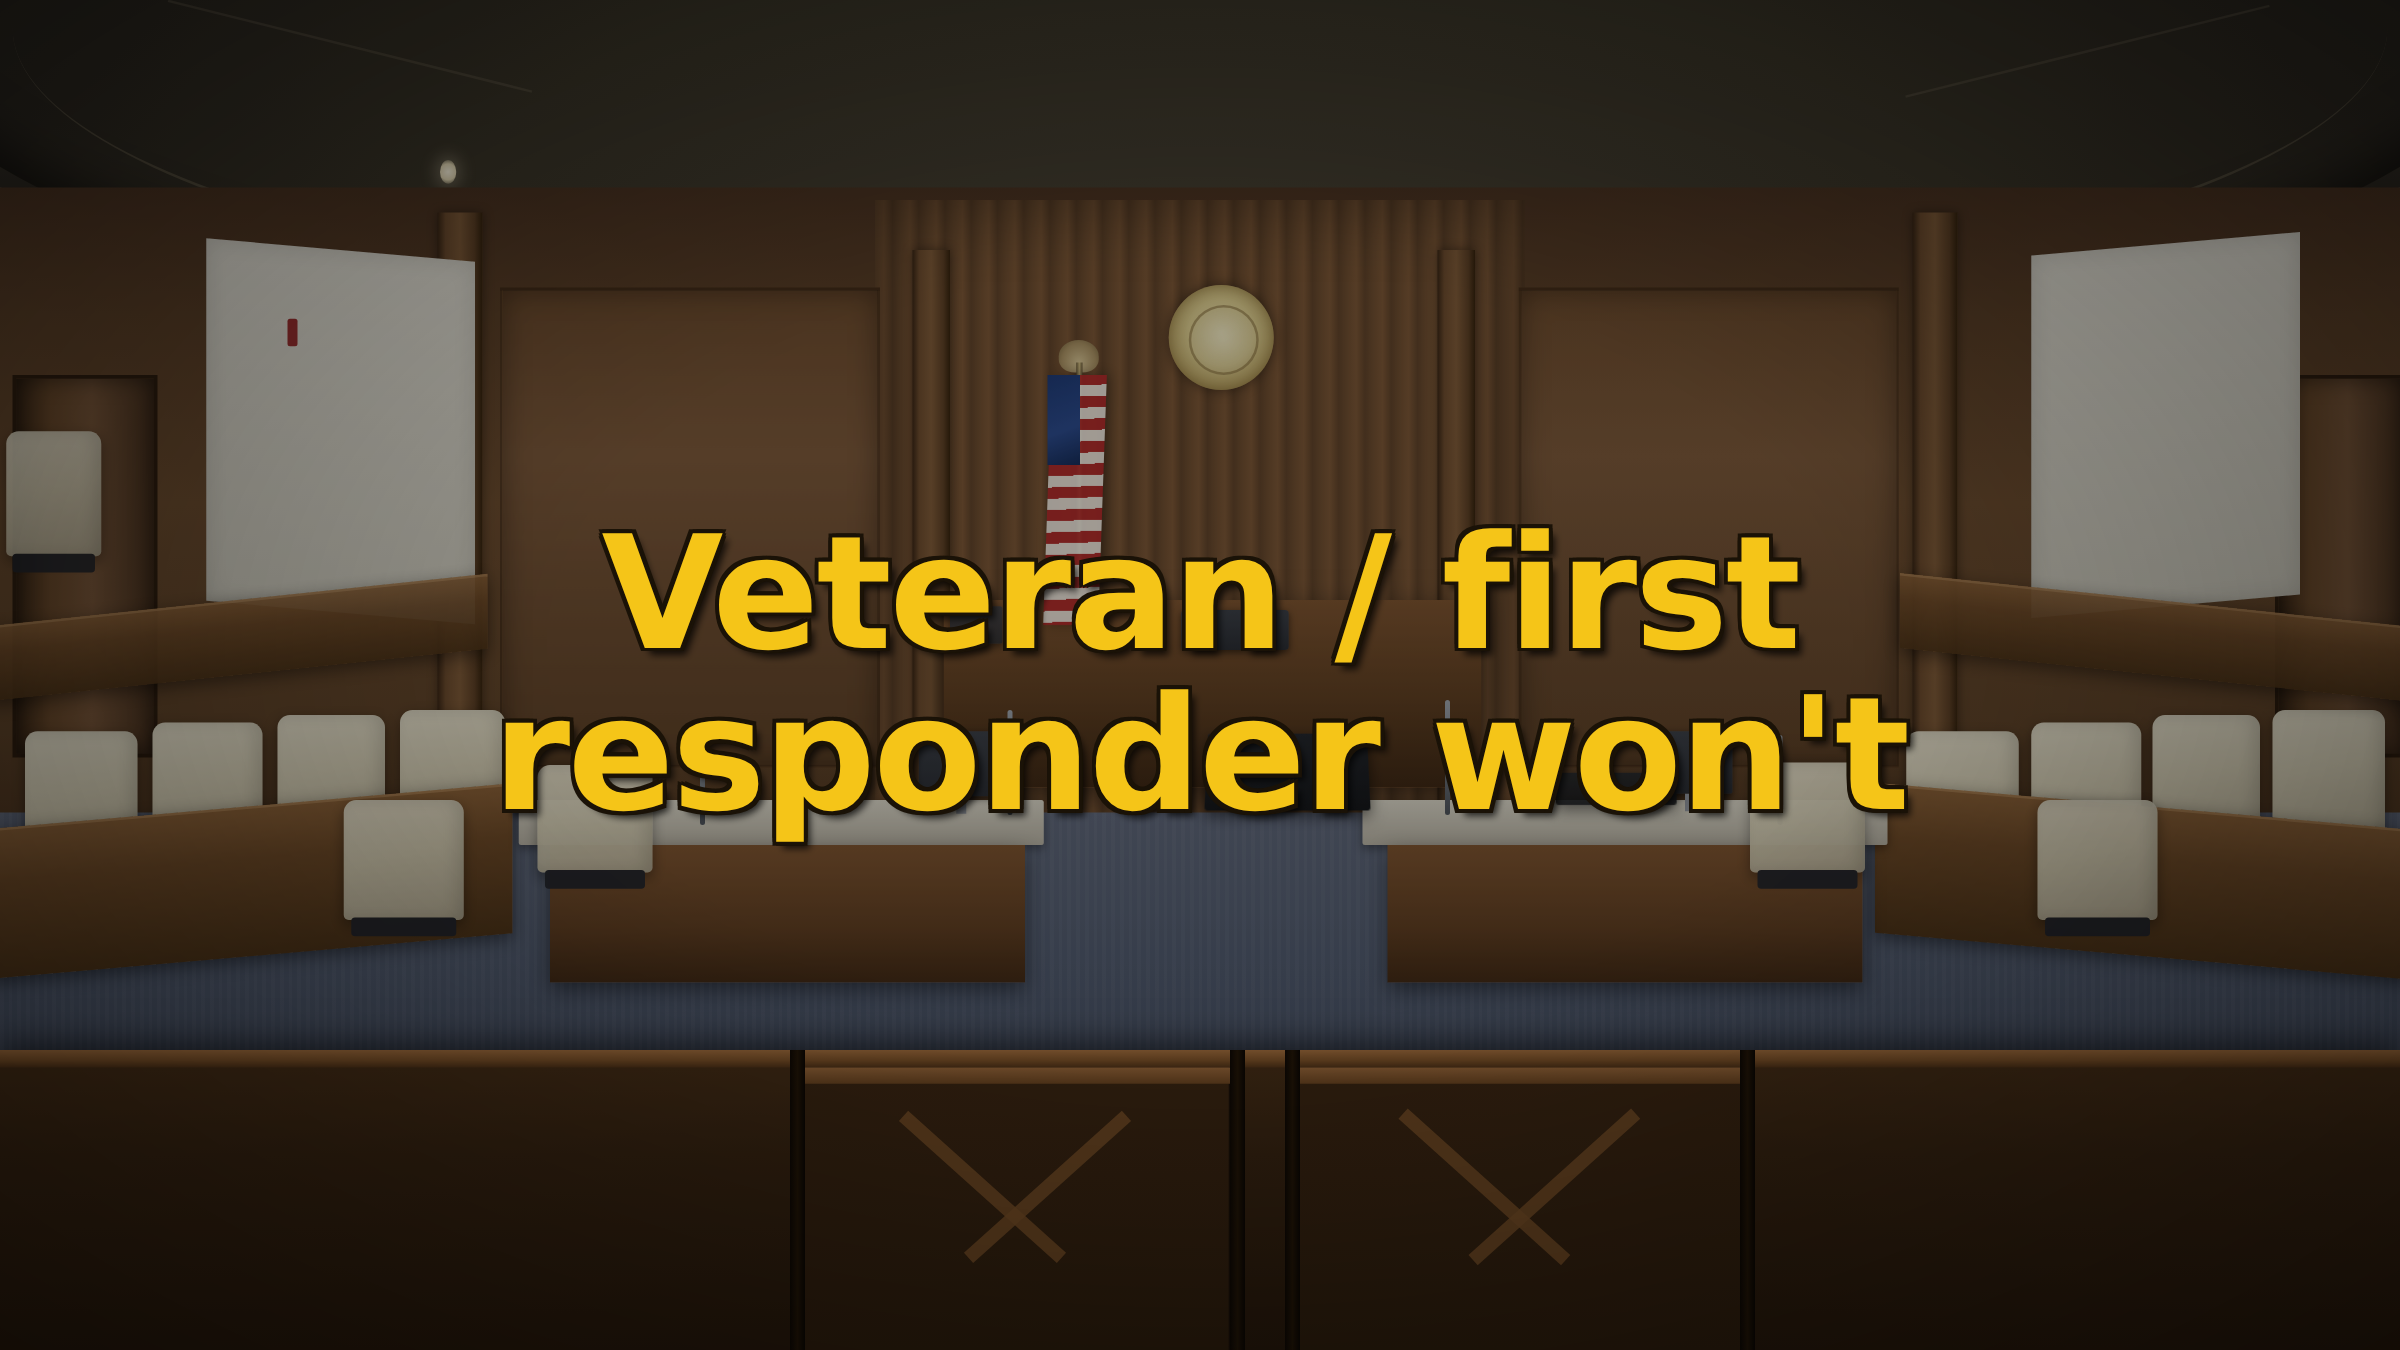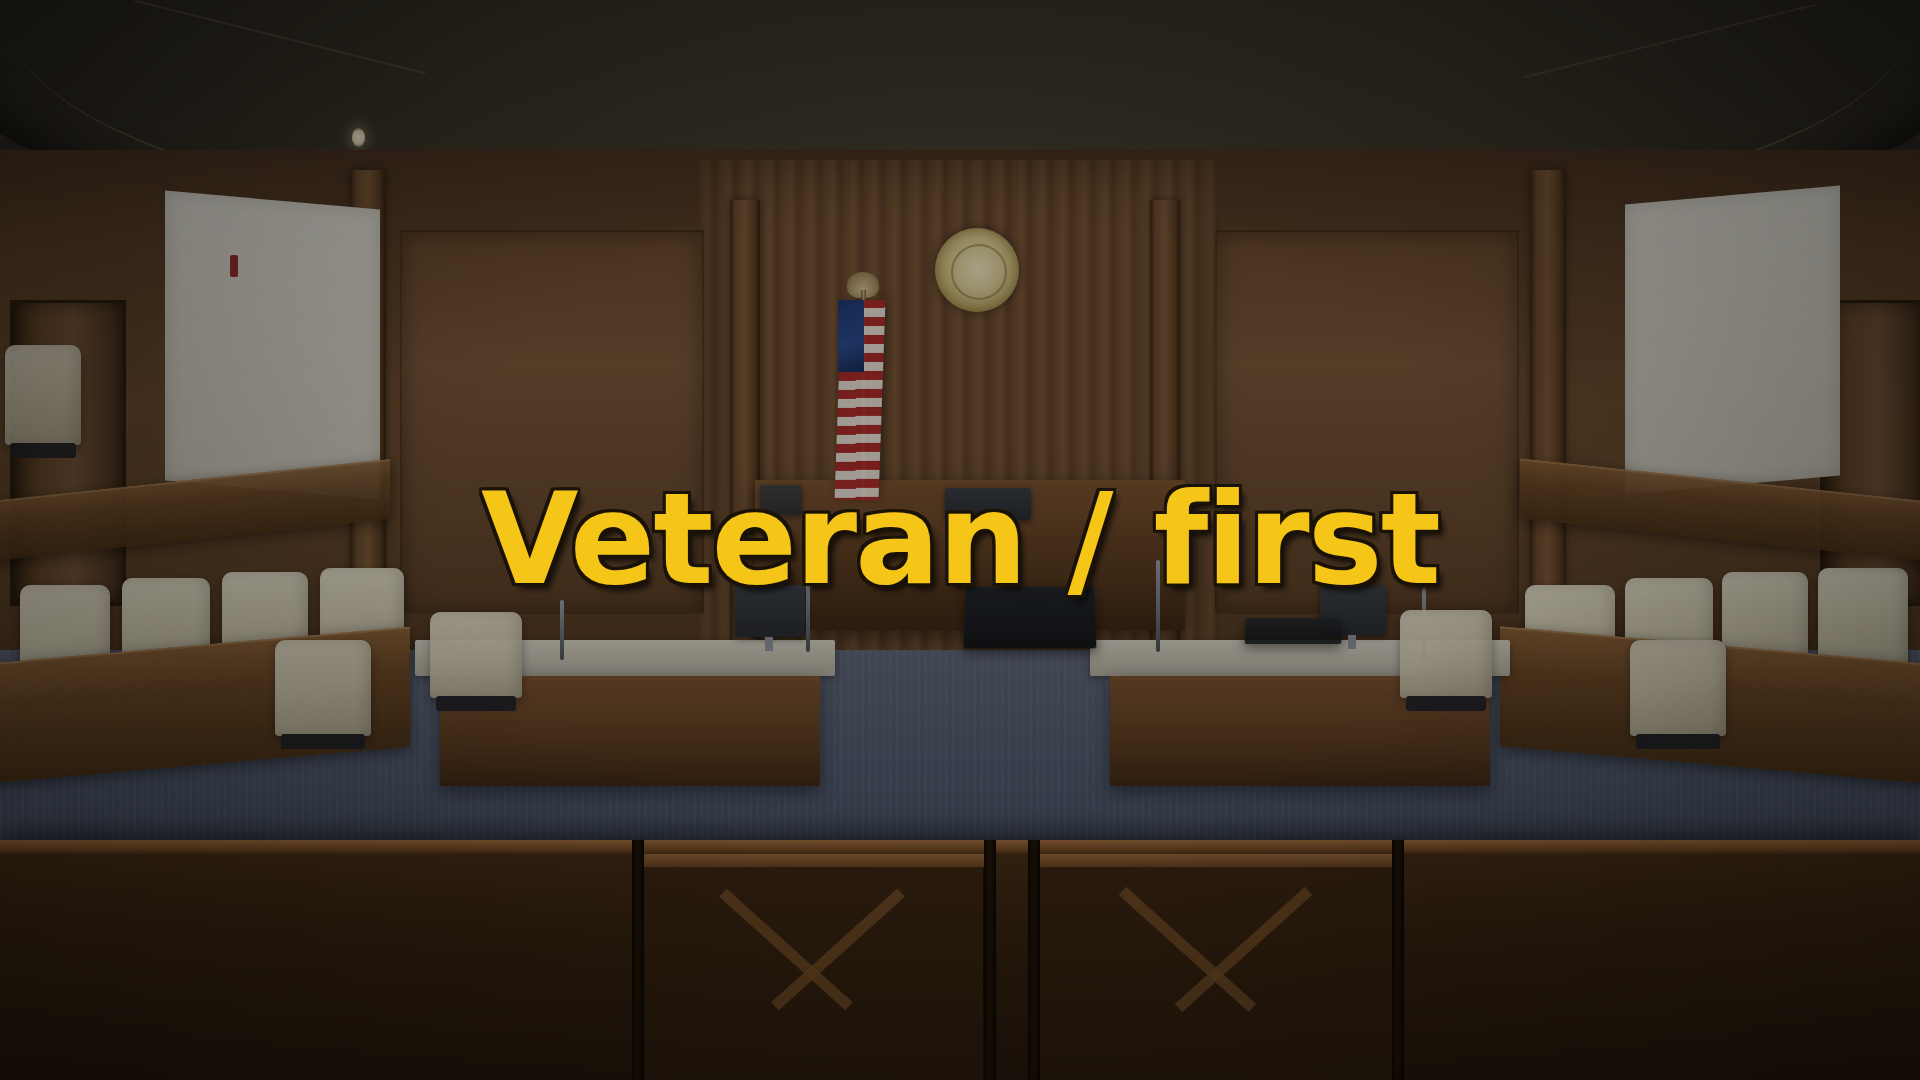--- a/index.html
+++ b/index.html
@@ -459,15 +459,16 @@
     <div class="post" style="left:984px;"></div>
     <div class="post" style="left:1028px;"></div>
     <div class="post" style="left:1392px;"></div>
 
     <div class="dim"></div>
     <div class="vignette"></div>
   </div>
 
   <div class="headline">
     <div class="headline-line">Veteran / first</div>
+    <div class="headline-line">responder won't</div>
   </div>
 
 </div>
 
 </body></html>

